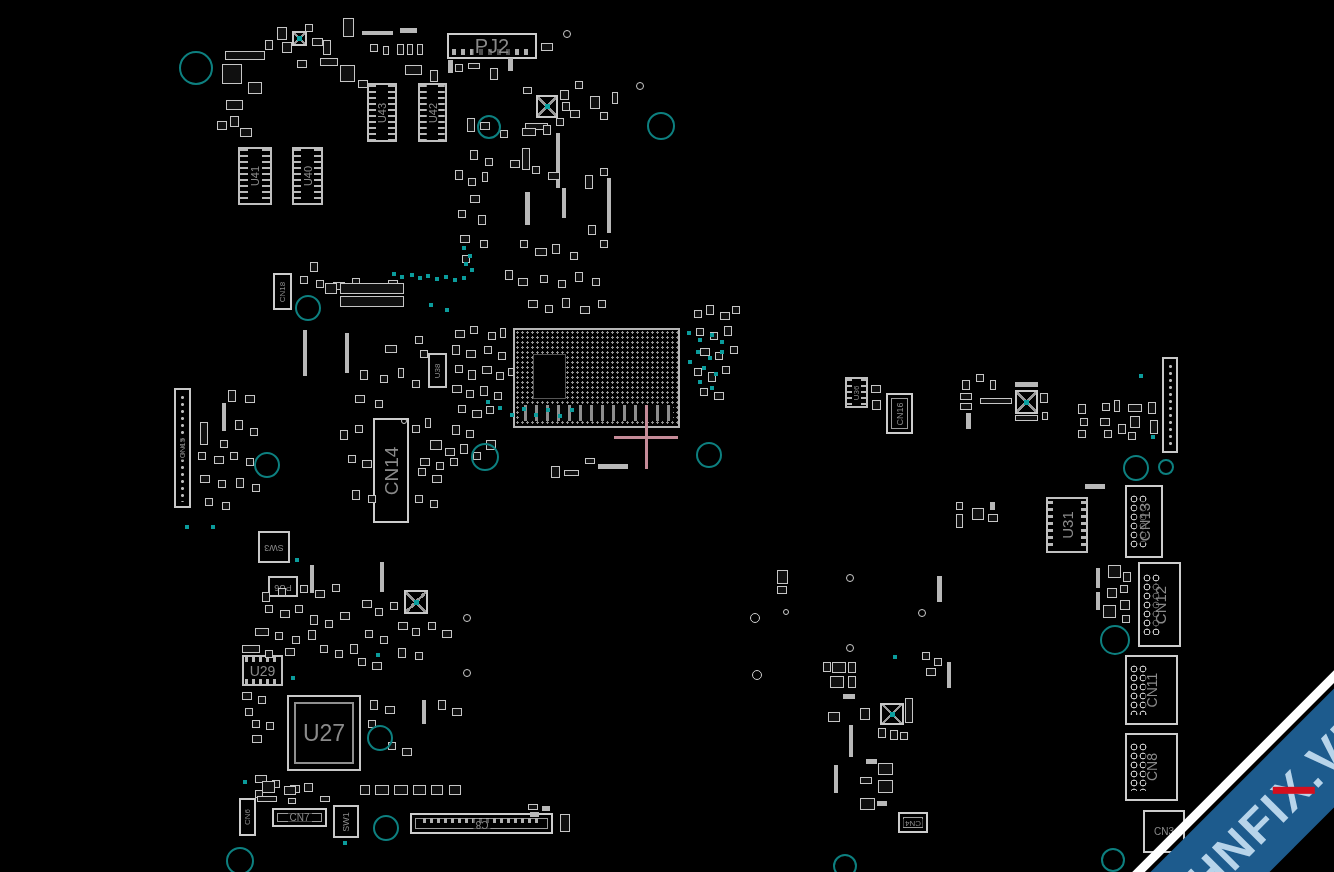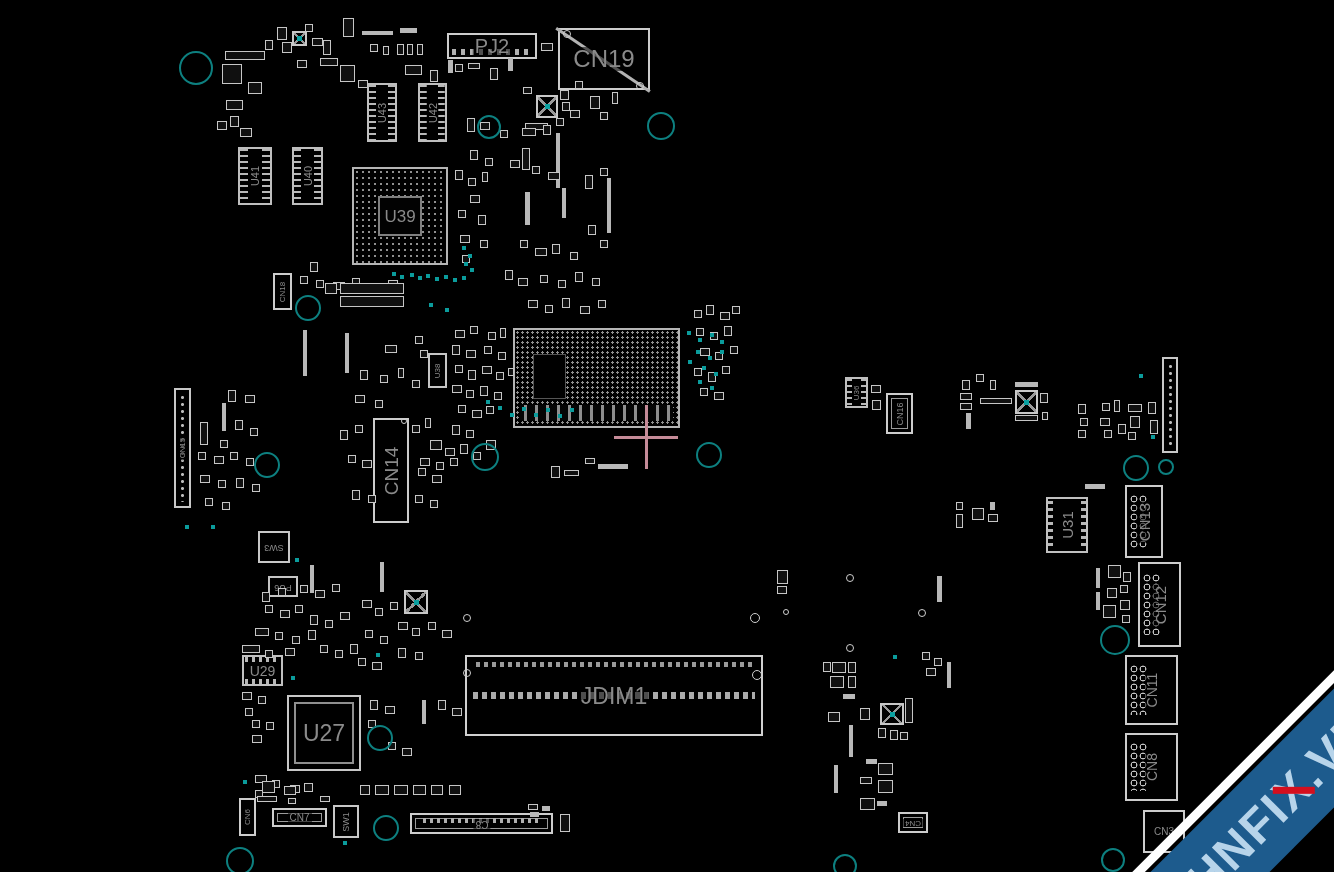--- a/index.html
+++ b/index.html
@@ -55,39 +55,31 @@
   .wm-x::after{content:"";position:absolute;left:-3px;top:47%;width:42px;height:7px;background:#d40f1e;transform:rotate(45deg);}
 </style>
 </head>
 <body>
 
 <div id="board">
     <div class="comp t-conn pins-bottom" style="left: 447px; top: 33px; width: 90px; height: 26px;">
       <div class="pinrow"></div>
       <span class="lbl d-h" style="font-size: 20px;">PJ2</span>
     </div>
-    <div class="comp t-conn diag" style="left: 558px; top: 28px; width: 92px; height: 62px;">
-      <span class="lbl d-h" style="font-size: 24px;">CN19</span>
-    </div>
     <div class="comp t-soic" style="left: 367px; top: 83px; width: 30px; height: 59px;">
       <span class="lbl d-v" style="font-size: 11px;">U43</span>
     </div>
     <div class="comp t-soic" style="left: 418px; top: 83px; width: 29px; height: 59px;">
       <span class="lbl d-v" style="font-size: 11px;">U42</span>
     </div>
     <div class="comp t-soic" style="left: 238px; top: 147px; width: 34px; height: 58px;">
       <span class="lbl d-v" style="font-size: 11px;">U41</span>
     </div>
     <div class="comp t-soic" style="left: 292px; top: 147px; width: 31px; height: 58px;">
       <span class="lbl d-v" style="font-size: 11px;">U40</span>
-    </div>
-    <div class="comp t-bga" style="left: 352px; top: 167px; width: 96px; height: 98px;">
-      <div class="bga-inner">
-        <span class="lbl d-h" style="font-size: 17px; position: static; transform: none; background: transparent;">U39</span>
-      </div>
     </div>
     <div class="comp t-conn" style="left: 273px; top: 273px; width: 19px; height: 37px;">
       <span class="lbl d-v" style="font-size: 8px;">CN18</span>
     </div>
     <div class="comp t-chip" style="left: 428px; top: 353px; width: 19px; height: 35px;">
       <span class="lbl d-v" style="font-size: 8px;">U38</span>
     </div>
     <div class="comp t-bga2" style="left: 513px; top: 328px; width: 167px; height: 100px;">
       <div class="u37-blk1"></div>
       <div class="u37-pins"></div>
@@ -115,24 +107,20 @@
     </div>
     <div class="comp t-conn2" style="left: 272px; top: 808px; width: 55px; height: 19px;">
       <span class="lbl d-h" style="font-size: 10px;">CN7</span>
     </div>
     <div class="comp t-sw" style="left: 333px; top: 805px; width: 26px; height: 33px;">
       <span class="lbl d-v" style="font-size: 9px;">SW1</span>
     </div>
     <div class="comp t-conn2 pins-top" style="left: 410px; top: 813px; width: 143px; height: 21px;">
       <div class="pinrow"></div>
       <span class="lbl d-flip" style="font-size: 10px;">C8</span>
-    </div>
-    <div class="comp t-dimm strip2-top" style="left: 465px; top: 655px; width: 298px; height: 81px;">
-      <div class="strip"></div>
-      <span class="lbl d-h" style="font-size: 23px;">JDIM1</span>
     </div>
     <div class="comp t-conn2" style="left: 898px; top: 812px; width: 30px; height: 21px;">
       <span class="lbl d-flip" style="font-size: 8px;">CN4</span>
     </div>
     <div class="comp t-soic" style="left: 845px; top: 377px; width: 23px; height: 31px;">
       <span class="lbl d-v" style="font-size: 8px;">U36</span>
     </div>
     <div class="comp t-conn2" style="left: 886px; top: 393px; width: 27px; height: 41px;">
       <span class="lbl d-v" style="font-size: 9px;">CN16</span>
     </div>

